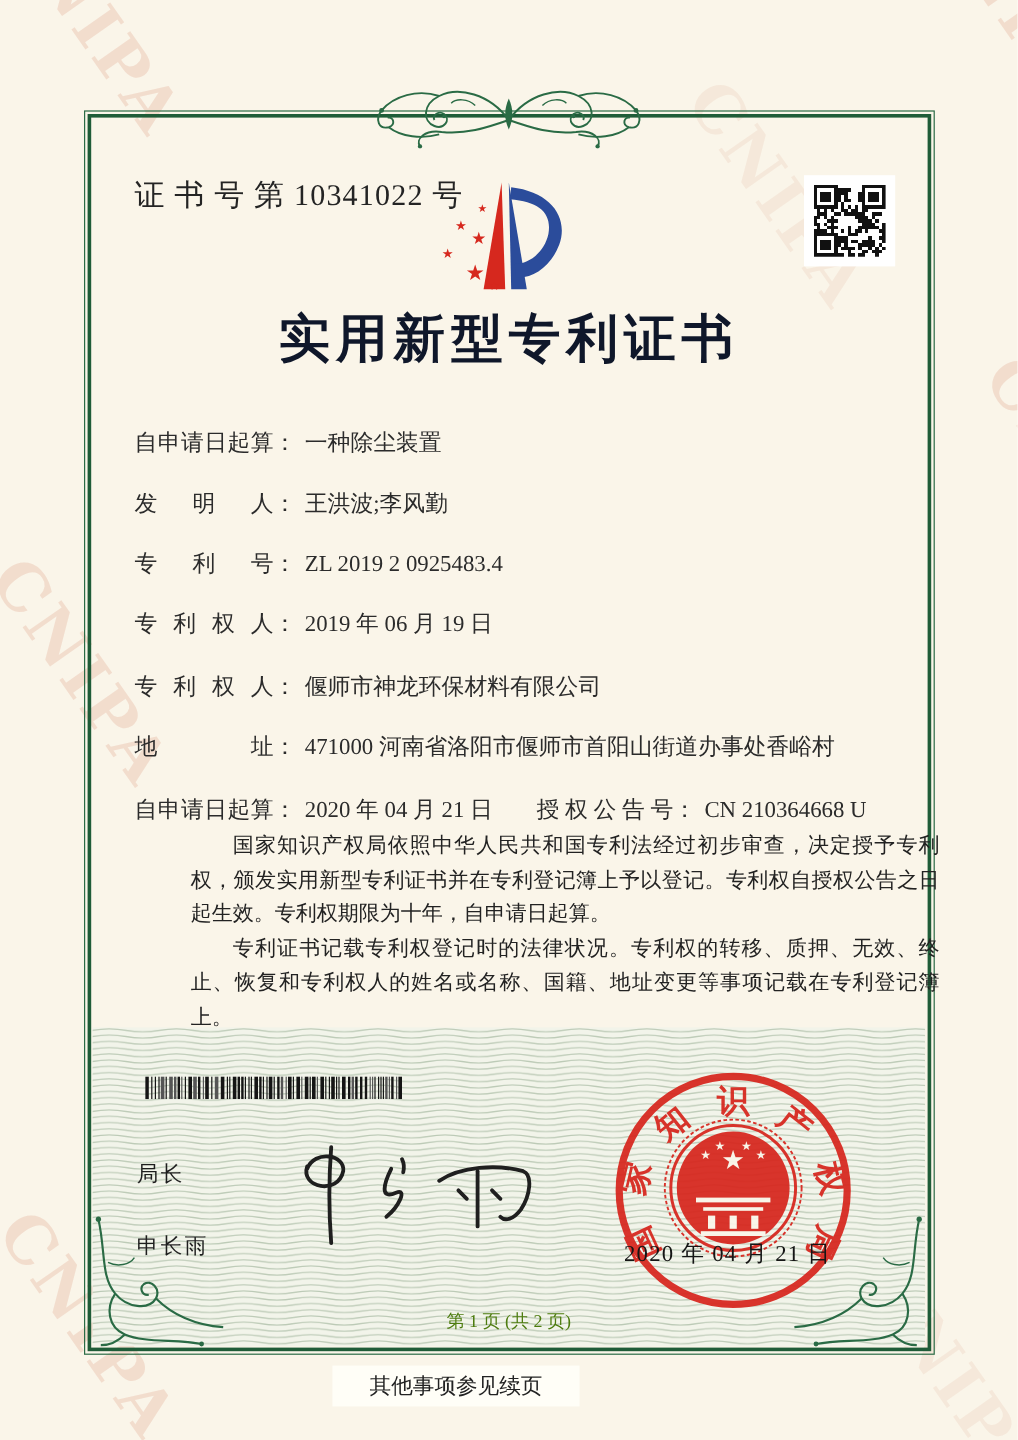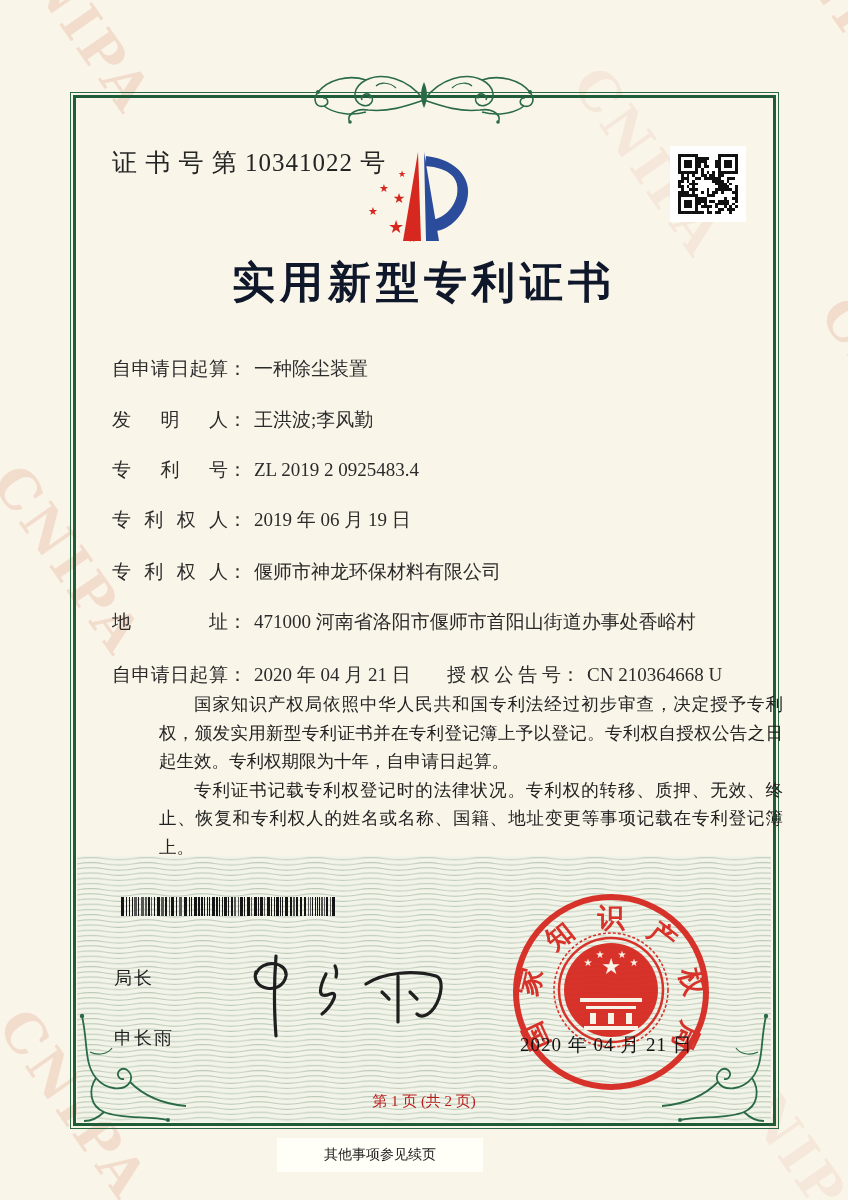--- a/index.html
+++ b/index.html
@@ -43,24 +43,24 @@
   #barcode{left:121px;top:897px;width:214px;height:19px;}
 
   #commissioner-title{left:114px;top:966px;font-size:18px;letter-spacing:2px;font-family:Liberation Mono, monospace;}
   #commissioner-name{left:114px;top:1002px;font-size:18px;letter-spacing:2px;margin-top:24px;}
   #signature{left:238px;top:948px;}
 
   #seal{left:504px;top:892px;width:215px;height:205px;}
   #seal-arc-text text{font-size:27px;font-weight:bold;fill:#D7251D;font-family:"Liberation Serif",serif;}
   #seal-date{left:520px;top:1032px;width:200px;font-size:19px;letter-spacing:1px;color:#151515;}
 
-  #page-info{left:0;top:1092px;width:848px;text-align:center;font-size:15px;color:#b91c1c;}
+  #page-info{left:0;top:1092px;width:848px;text-align:center;font-size:15px;color:#4d7c0f;}
 
   #continuation-strip{left:277px;top:1138px;width:206px;height:34px;background:#FFFEF7;
-      display:flex;align-items:center;justify-content:center;font-size:14px;color:#222;}
+      display:flex;align-items:center;justify-content:center;font-size:18px;color:#222;}
 </style>
 </head>
 <body>
 
 <div id="page">
 
   <div class="wm" style="left:-30px;top:-14px;">CNIPA</div>
   <div class="wm" style="left:742px;top:-22px;">CNIPA</div>
   <div class="wm light" style="left:540px;top:130px;">CNIPA</div>
   <div class="wm" style="left:788px;top:360px;">CNIPA</div>

